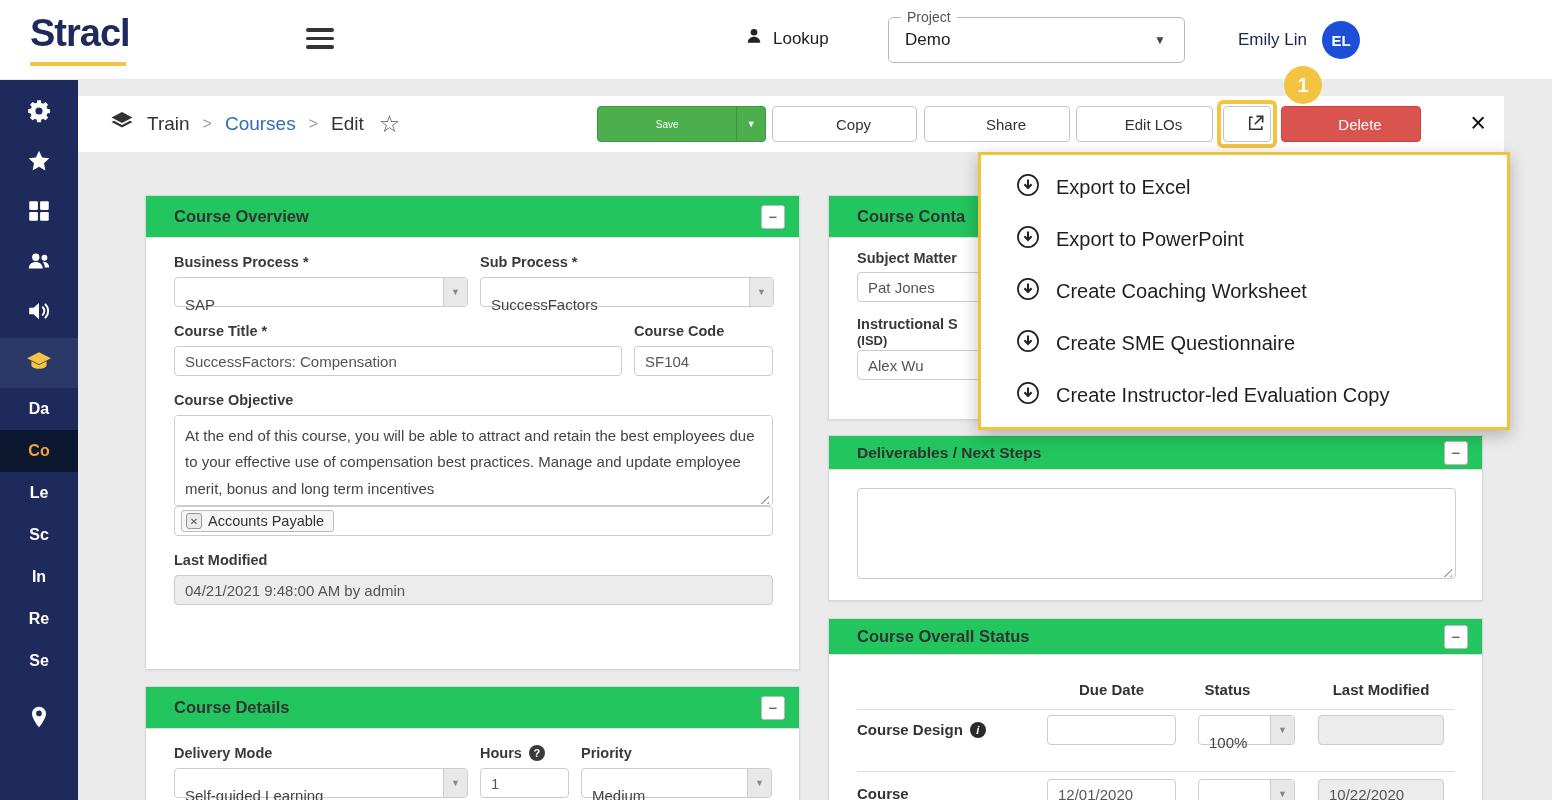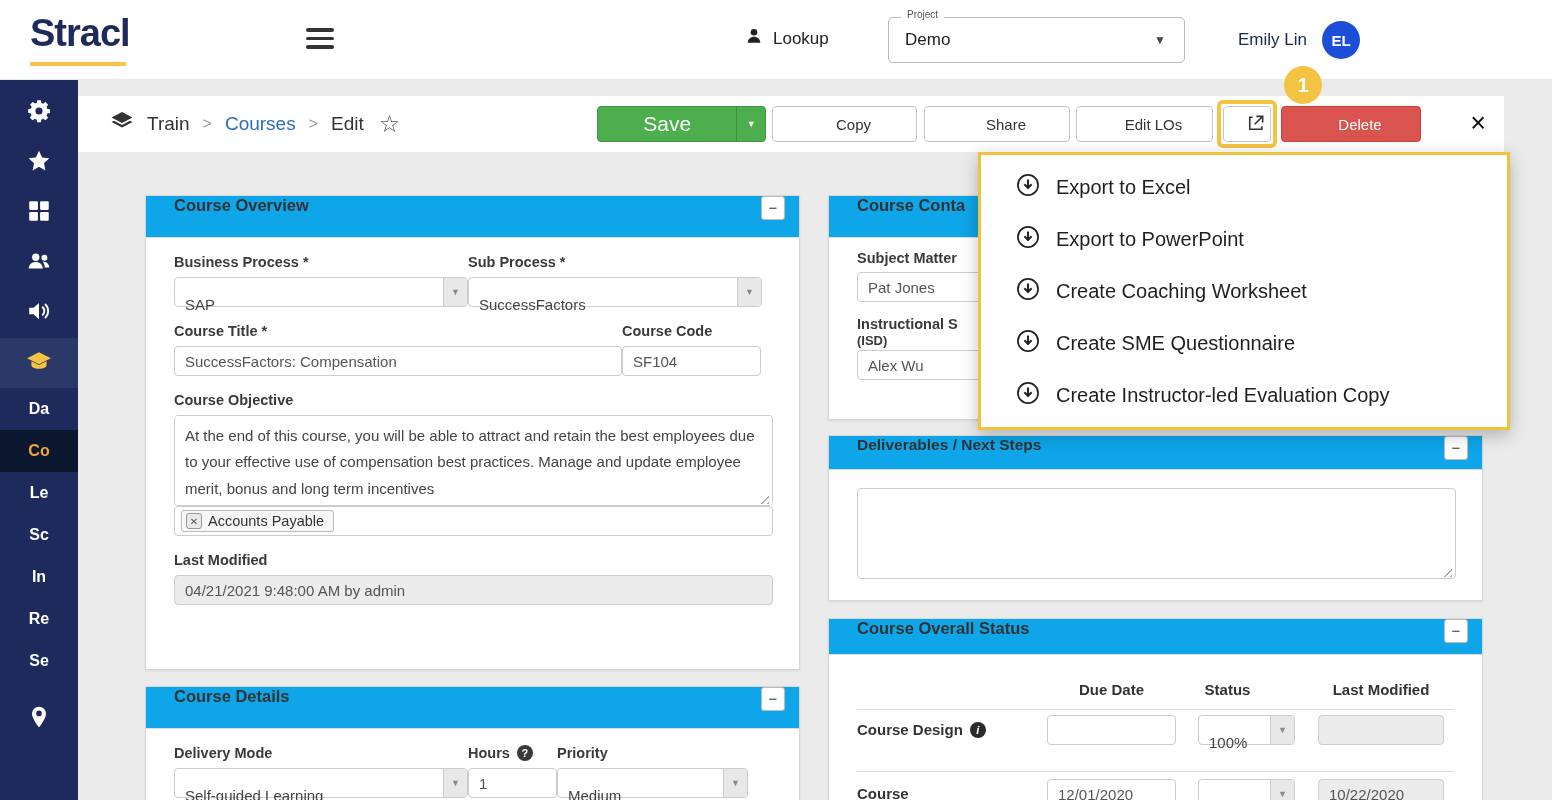--- a/index.html
+++ b/index.html
@@ -7,21 +7,21 @@
   .screen { position:relative; width:1552px; height:800px; overflow:hidden; background:#ebebeb; }
 
   
   .header { position:absolute; left:0; top:0; width:1552px; height:80px; background:#fff; z-index:5; border-bottom:1px solid #e9e9e9;}
   .logo { position:absolute; left:30px; top:12px; font-size:38px; font-weight:bold; letter-spacing:-1px; color:#1e2a5c; }
   .logo-underline { position:absolute; left:30px; top:62px; width:96px; height:4px; background:#f5c342; }
   .hamburger { position:absolute; left:306px; top:28px; width:28px; cursor:pointer; }
   .hamburger span { display:block; width:28px; height:3.5px; background:#333; border-radius:2px; margin-bottom:5px; }
   .lookup { position:absolute; left:744px; top:26px; display:flex; align-items:center; gap:9px; font-size:17px; color:#222; font-weight:500; cursor:pointer;}
   .project-select { position:absolute; left:888px; top:17px; width:297px; height:46px; border:1px solid #b9b9b9; border-radius:5px; background:#fff; cursor:pointer;}
-  .project-label { position:absolute; top:-9px; left:12px; background:#fff; padding:0 6px; font-size:10px; color:#555; }
+  .project-label { position:absolute; top:-9px; left:12px; background:#fff; padding:0 6px; font-size:14px; color:#555; }
   .project-value { position:absolute; left:16px; top:12px; font-size:17px; color:#222; }
   .project-caret { position:absolute; right:18px; top:15px; font-size:12px; color:#444; }
   .user-name { position:absolute; left:1238px; top:30px; font-size:17px; color:#1c274f; }
   .avatar { position:absolute; left:1322px; top:21px; width:38px; height:38px; border-radius:50%; background:#1d4ed8; color:#fff; font-weight:bold; font-size:15px; display:flex; align-items:center; justify-content:center; }
 
   
   .sidebar { position:absolute; left:0; top:80px; width:78px; height:720px; background:#1e2a5c; padding-top:8px; z-index:4;}
   .side-icon { height:50px; display:flex; align-items:center; justify-content:center; color:#fff; cursor:pointer; }
   .side-icon svg { width:26px; height:26px; }
   .side-icon.cap-row { background:#2b3968; color:#f5c342; }
@@ -33,46 +33,46 @@
   .main { position:absolute; left:78px; top:80px; width:1474px; height:720px; overflow:hidden; background:#ebebeb; }
 
   
   .toolbar-bar { position:absolute; left:0; top:16px; width:1426px; height:56px; background:#fff; }
   .breadcrumb { position:absolute; left:32px; top:0; height:56px; display:flex; align-items:center; gap:13px; font-size:19px; color:#333; }
   .breadcrumb .sep { color:#999; font-size:16px; }
   .crumb-link { color:#2e6fb7; cursor:pointer; }
   .star-outline { font-size:24px; color:#555; cursor:pointer; margin-left:2px;}
   .tb-btn { position:absolute; top:10px; height:36px; border:1px solid #c6c6c6; background:#fff; color:#333; font-size:15px; font-family:inherit; border-radius:4px; cursor:pointer;padding-left:18px; }
   .btn-save { left:519px; width:169px; background:#4cae4c; border:1px solid #419641; color:#fff; display:flex; padding:0; overflow:hidden;}
-  .btn-save .save-label { width:140px; display:flex; align-items:center; justify-content:center; font-size:21px; }
+  .btn-save .save-label { width:140px; display:flex; align-items:center; justify-content:center; font-size:10px; }
   .btn-save .save-caret { width:29px; display:flex; align-items:center; justify-content:center; border-left:1px solid #3e8f3e; font-size:9px; }
   .btn-copy { left:694px; width:145px; }
   .btn-share { left:846px; width:146px; }
   .btn-editlos { left:998px; width:137px; }
   .export-highlight { position:absolute; left:1139px; top:4px; padding:2px; border:4px solid #f5c342; border-radius:6px; }
   .btn-export { position:relative; top:0; left:0; width:48px; height:36px; display:flex; align-items:center; justify-content:center; }
   .btn-delete { left:1203px; width:140px; background:#d9534f; border:1px solid #d43f3a; color:#fff; }
   .close-x { position:absolute; right:18px; top:10px; font-size:27px; color:#111; cursor:pointer; line-height:34px; }
 
   
   .panel { position:absolute; background:#fff; border:1px solid #d8d8d8; box-shadow:0 1px 2px rgba(0,0,0,.08); }
-  .panel-header { display:flex; background:#0ea5e9; border-bottom:1px solid #ddd; padding:0 14px 0 28px; }
+  .panel-header { display:flex; align-items:center; background:#22c55e; border-bottom:1px solid #ddd; padding:0 14px 0 28px; }
   .panel-title { font-weight:bold; font-size:16.5px; color:#333; }
   .collapse-btn { margin-left:auto; width:24px; height:24px; background:#fff; border:1px solid #bbb; border-radius:3px; font-size:15px; color:#333; cursor:pointer; line-height:20px; }
   .h42 { height:42px; } .h34 { height:34px; } .h36 { height:36px; }
 
   .p-overview { left:67px; top:115px; width:655px; height:475px; }
   .p-details  { left:67px; top:606px; width:655px; height:200px; }
   .p-contacts { left:750px; top:115px; width:655px; height:225px; }
   .p-deliver  { left:750px; top:355px; width:655px; height:166px; }
   .p-status   { left:750px; top:538px; width:655px; height:270px; }
 
   .panel-body { padding:0 28px; }
   .flabel { font-weight:bold; font-size:14.5px; color:#3a3a3a; margin:16px 0 7px; display:flex; align-items:center; gap:7px;}
-  .frow { display:flex; }
+  .frow { display:flex; gap:12px; }
   .control { height:30px; border:1px solid #ccc; border-radius:4px; background:#fff; font-size:15px; color:#555; font-family:inherit; padding:0 10px; }
   input.control { outline:none; }
   .readonly { background:#ececec; }
   .select { position:relative; display:flex; align-items:center; padding:0; cursor:pointer; }
   .sel-value { padding-left:10px; color:#444;margin-top:24px; }
   .sel-caret { position:absolute; right:0; top:0; bottom:0; width:24px; background:#e8e8e8; border-left:1px solid #ccc; border-radius:0 3px 3px 0; display:flex; align-items:center; justify-content:center; font-size:9px; color:#888; }
   .w294{width:294px;} .w448{width:448px;} .w139{width:139px;} .w89{width:89px;} .w191{width:191px;} .w599{width:599px;} .w129{width:129px;} .w97{width:97px;} .w126{width:126px;}
   .ta-wrap { position:relative; display:block; }
   textarea.control { width:599px; height:91px; resize:none; padding:7px 10px; line-height:1.75; color:#444; display:block;}
   textarea.ta-empty { height:91px; }

